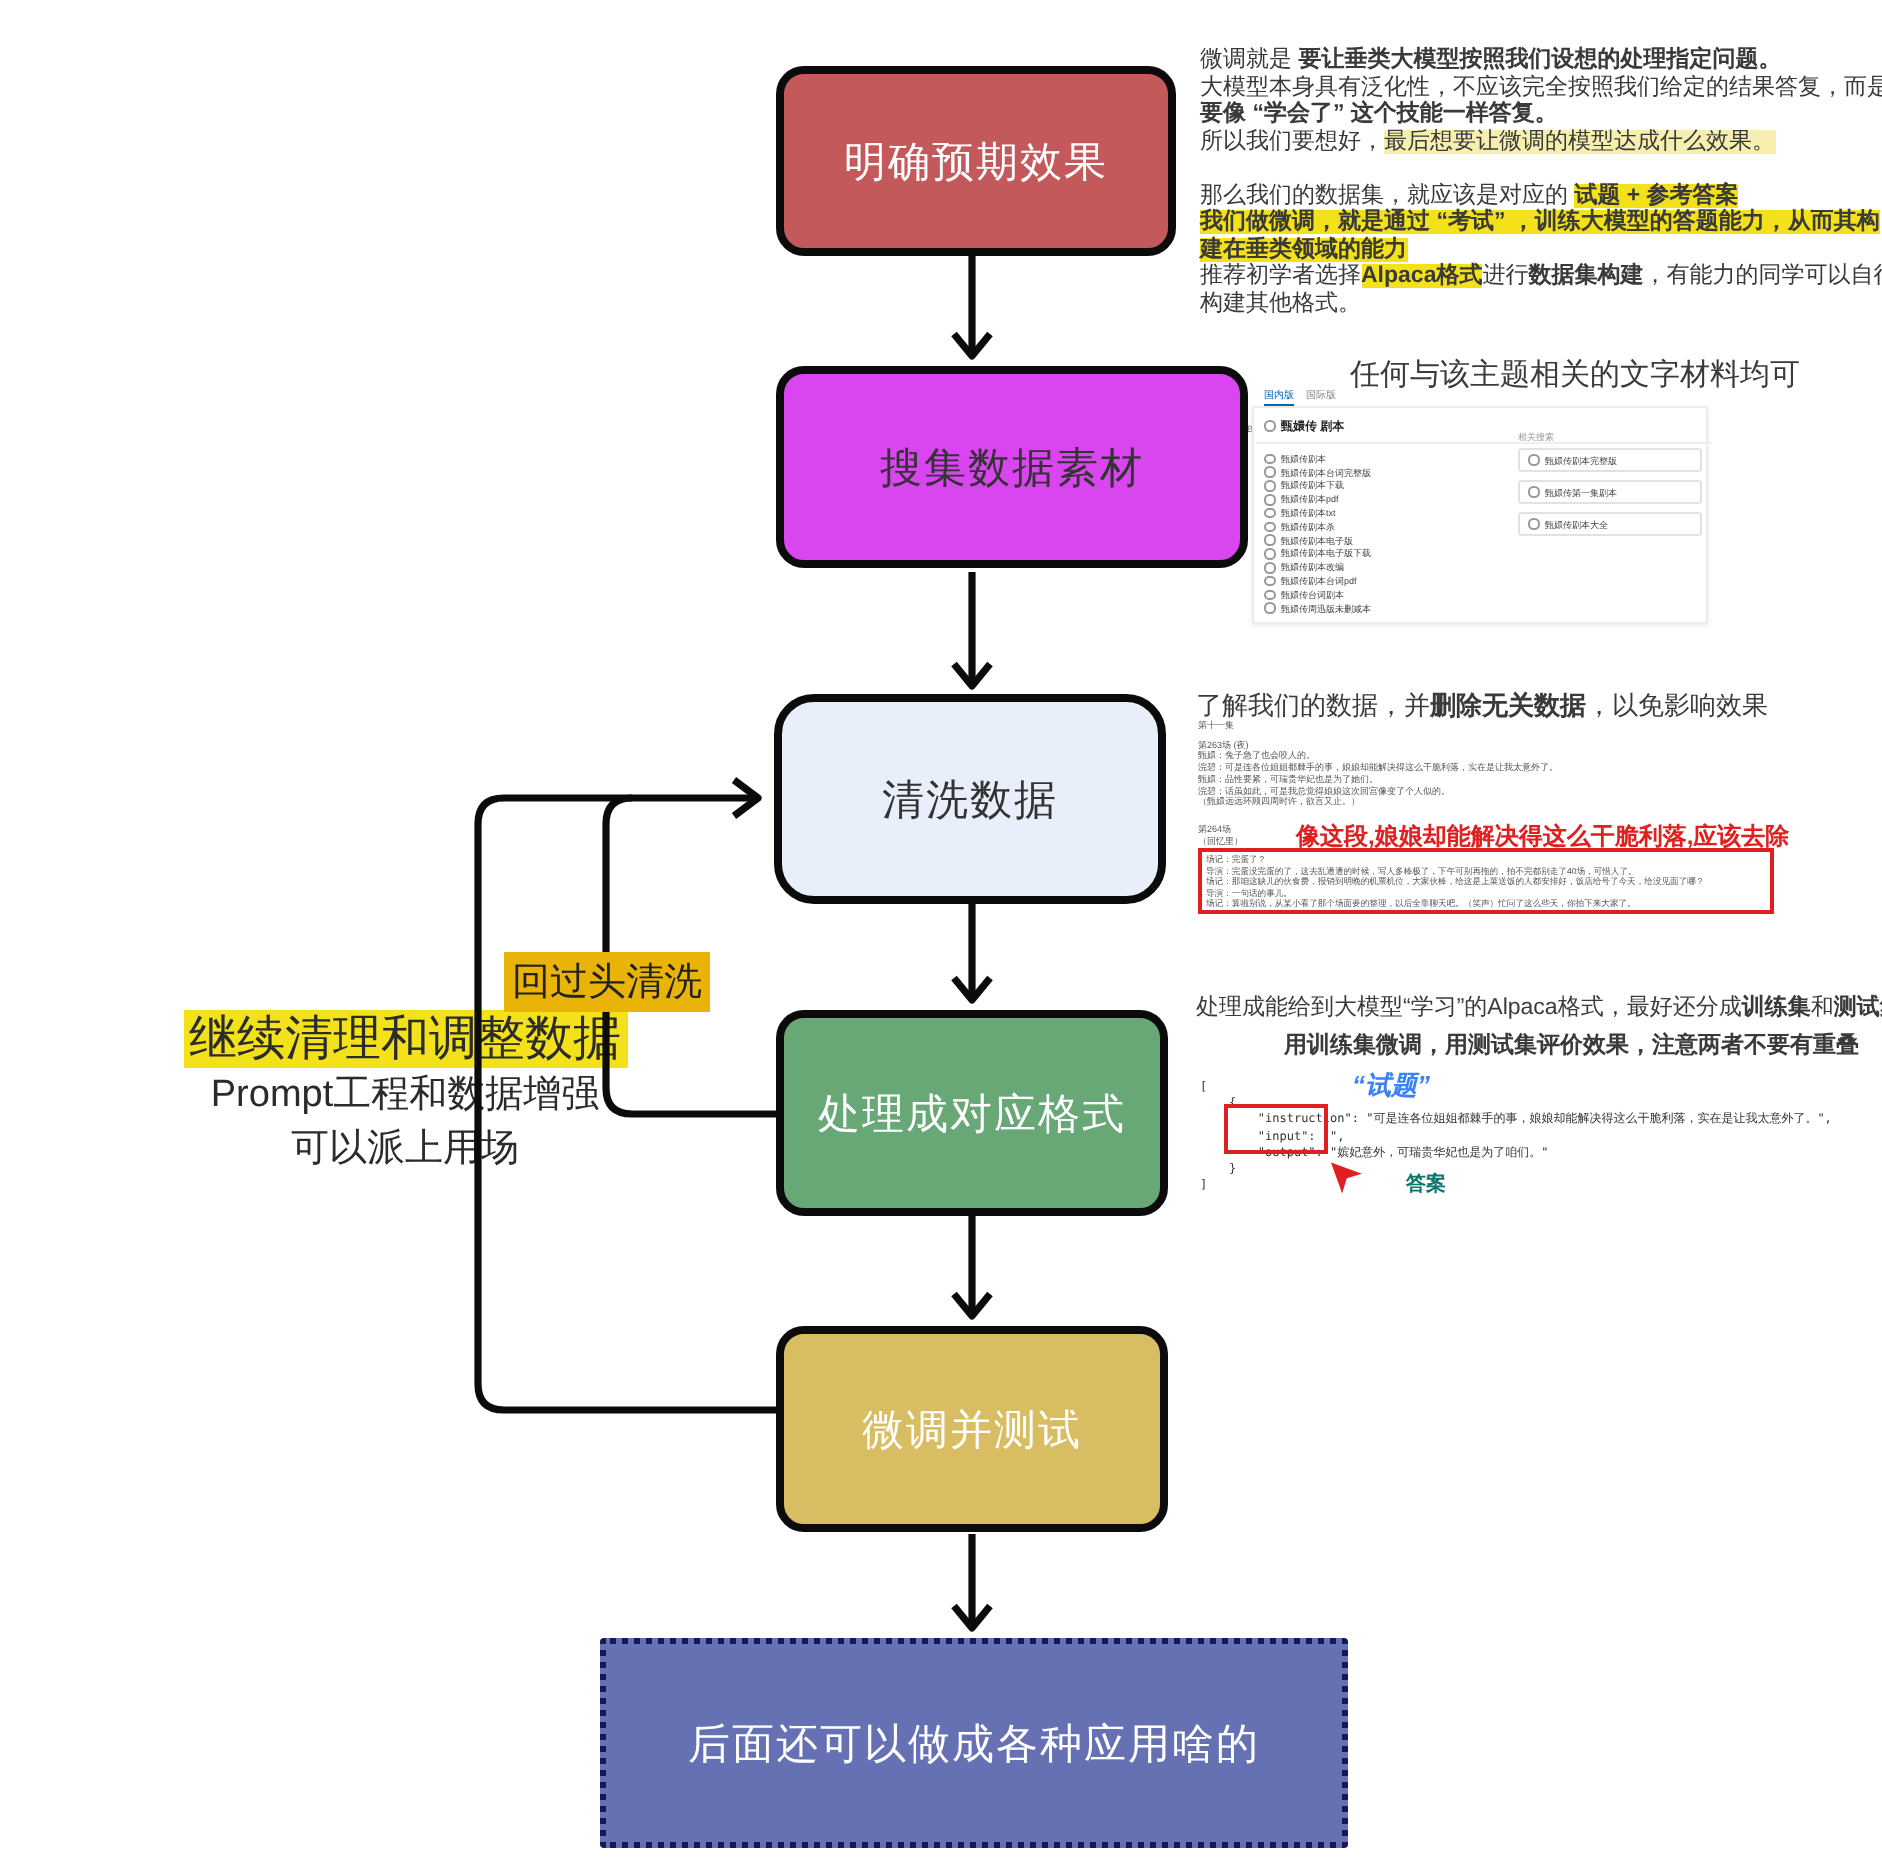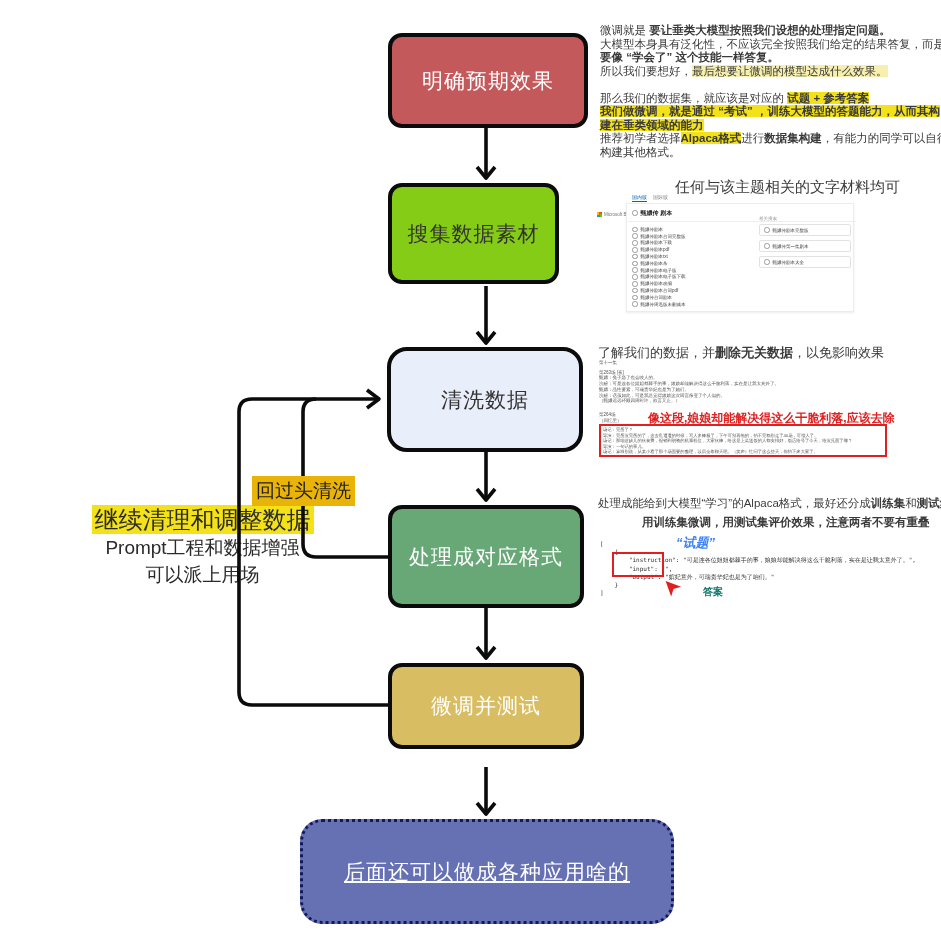--- a/index.html
+++ b/index.html
@@ -6,21 +6,21 @@
   #canvas{position:relative;width:941px;height:936px;background:#fff;overflow:hidden;
           font-family:"Liberation Sans",sans-serif;color:#333;}
   .abs{position:absolute;}
   svg.wires{position:absolute;left:0;top:0;z-index:1;}
   
   .node{position:absolute;z-index:2;border:4px solid #0b0b0b;border-radius:14px;
         display:flex;align-items:center;justify-content:center;font-size:21px;
         letter-spacing:1px;box-sizing:border-box;}
   .node.light{color:#333;}
   .node.dark{color:#fff;}
-  .node.dotted{border:3px dotted #15195c;border-radius:22px;text-decoration:underline;}
+  .node.dotted{border:3px dotted #15195c;border-radius:2px;}
   
   .b{font-weight:bold;}
   .hl{background:#f3e119;}
   .hlp{background:#f6efad;}
   
   .note1{left:600px;top:24px;width:345px;font-size:11.5px;line-height:13.5px;color:#3a3a3a;}
   .n1line{min-height:13.5px;white-space:nowrap;}
   
   .t15{font-size:15px;color:#3a3a3a;white-space:nowrap;margin-left:48px;}
   .t13{font-size:13px;color:#3a3a3a;white-space:nowrap;}
@@ -88,30 +88,30 @@
       <path d="M388 705 H252 Q239 705 239 692 V412 Q239 399 252 399 H378"></path>
       <polyline points="367,390 379,399 367,408"></polyline>
 
       <path d="M390 557 H316 Q303 557 303 544 V412 Q303 399 316 399"></path>
     </g>
   </svg>
 
   <div class="node dark" style="left:388px;top:33px;width:200px;height:95px;background:#c4595c;">
     <span>明确预期效果</span>
   </div>
-  <div class="node light" style="left:388px;top:183px;width:171px;height:101px;background:#84cc16;">
+  <div class="node light" style="left:388px;top:183px;width:236px;height:101px;background:#d946ef;">
     <span>搜集数据素材</span>
   </div>
   <div class="node light" style="left:387px;top:347px;width:196px;height:105px;background:#e9eefb;border-radius:20px;">
     <span>清洗数据</span>
   </div>
   <div class="node dark" style="left:388px;top:505px;width:196px;height:103px;background:#68a877;">
     <span>处理成对应格式</span>
   </div>
-  <div class="node dark" style="left:388px;top:663px;width:196px;height:86px;background:#d9bd62;">
+  <div class="node dark" style="left:388px;top:663px;width:196px;height:103px;background:#d9bd62;">
     <span>微调并测试</span>
   </div>
   <div class="node dark dotted" style="left:300px;top:819px;width:374px;height:105px;background:#6671b4;">
     <span>后面还可以做成各种应用啥的</span>
   </div>
 
   <div class="abs looplabel">回过头清洗</div>
 
   <div class="abs leftnote">
     <div class="l1"><span>继续清理和调整数据</span></div>

